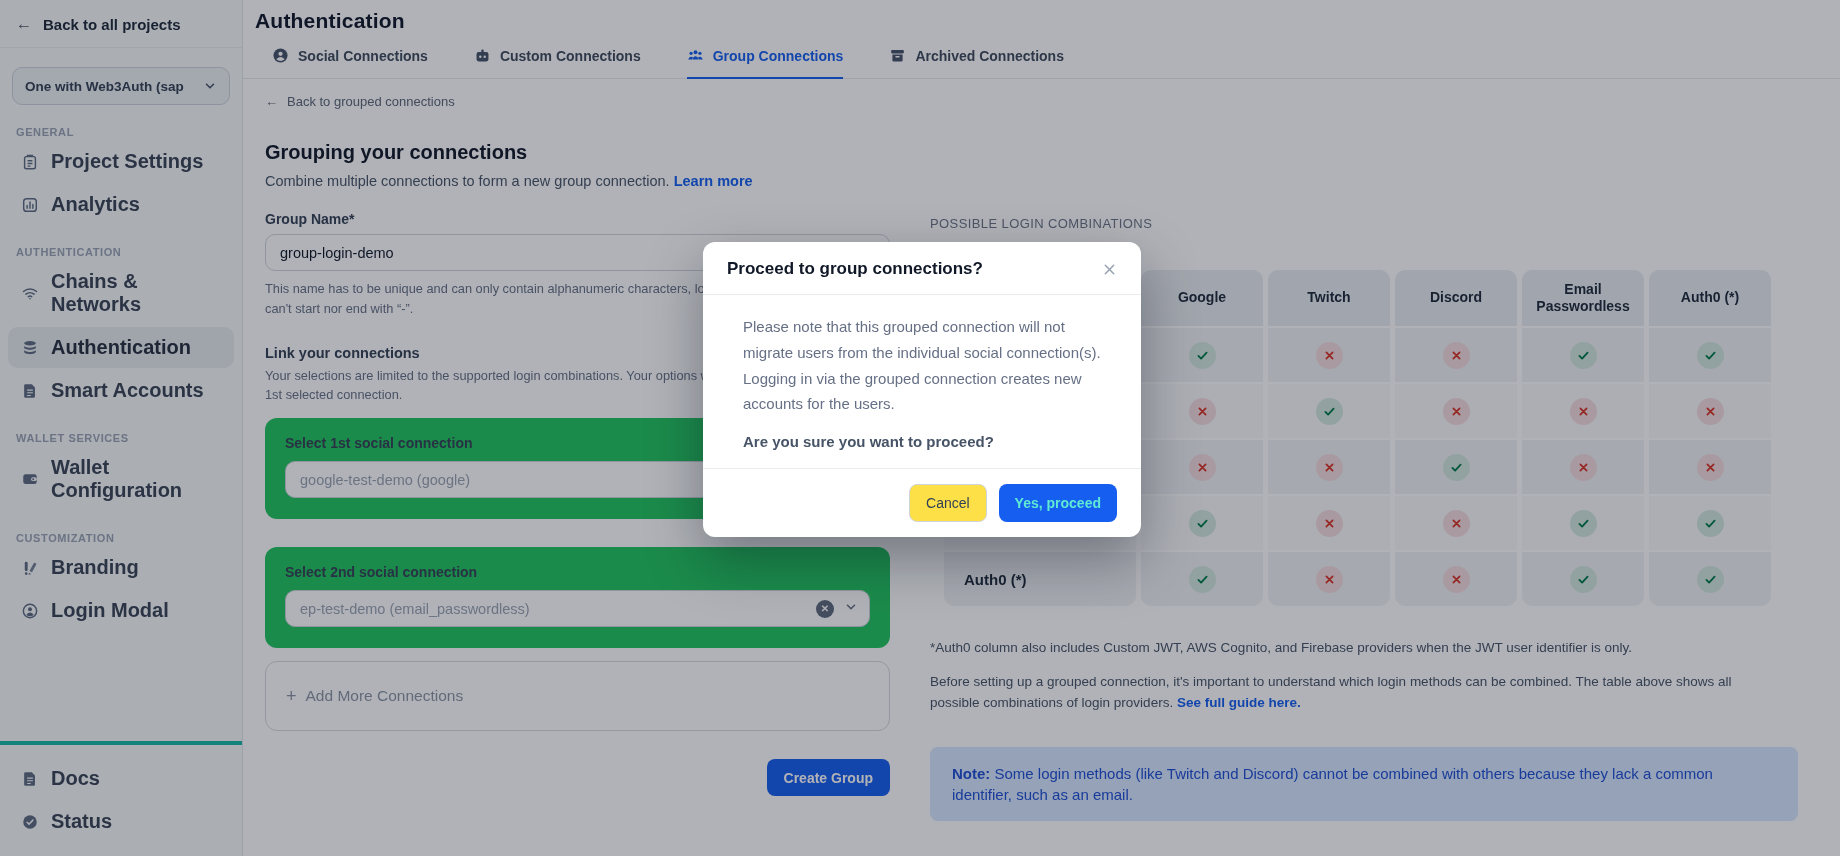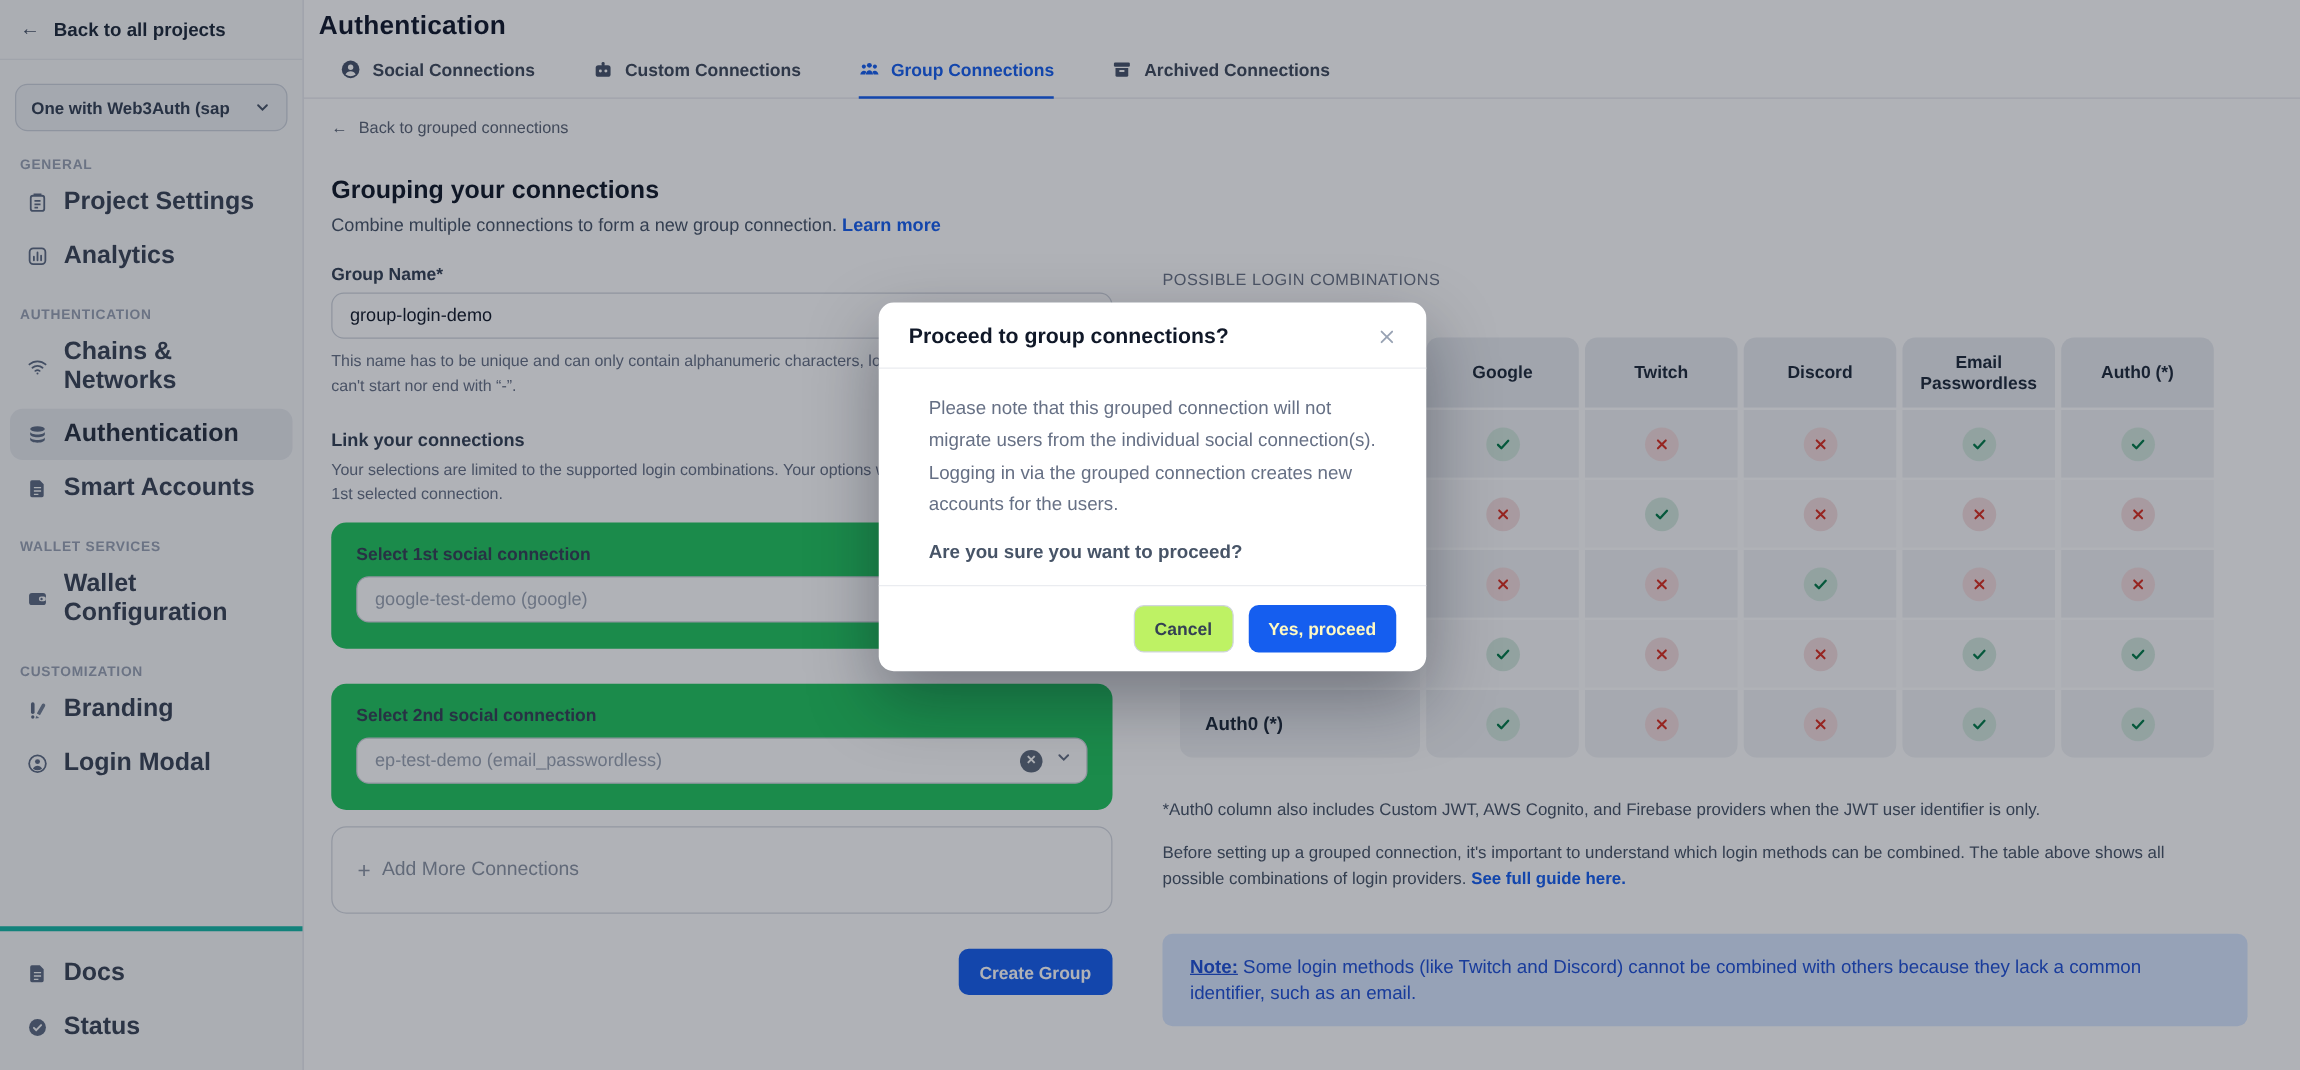--- a/index.html
+++ b/index.html
@@ -62,35 +62,35 @@
   .row-odd  { background:#f0f2f5; }
   .row-even { background:#f9fafb; }
   .lcell { justify-content:flex-start; padding-left:20px; font-size:15px; font-weight:700; color:#1d2939; }
   .r-bot { border-radius:0 0 10px 10px; }
   .mark { width:27px; height:27px; border-radius:50%; display:flex; align-items:center; justify-content:center; }
   .mark.yes { background:#d3e8dd; }
   .mark.no  { background:#f3dcdd; }
   .foot1 { margin:34px 0 0 0; font-size:13.5px; color:#475467; }
   .foot2 { margin-top:17px; font-size:13.5px; line-height:1.55; color:#475467; max-width:836px; }
   .note-box { margin-top:33px; width:868px; max-width:96%; background:#d8e7ff; border-radius:8px; padding:16px 22px; font-size:15px; line-height:1.4; color:#1e4fd6; }
-  .note-box b { font-weight:700;text-decoration:underline; }
+  .note-box b { font-weight:700; }
 
   
   .dim { position:absolute; inset:0; background:rgba(14,21,37,.33); z-index:10; }
   .modal { position:absolute; left:703px; top:242px; width:438px; background:#fff; border-radius:12px; box-shadow:0 22px 55px rgba(10,15,30,.35); z-index:20; }
   .m-head { position:relative; padding:17px 56px 15px 24px; }
   .m-title { font-size:17px; font-weight:700; color:#101828; }
   .m-close { position:absolute; right:20px; top:15px; width:24px; height:24px; display:flex; align-items:center; justify-content:center; color:#98a2b3; font-size:17px; cursor:pointer; }
   .m-div { border-top:1px solid #eaecf0; }
   .m-body { padding:19px 40px 18px; }
   .m-text { font-size:15px; line-height:1.72; color:#667085; }
   .m-question { margin-top:16px; font-size:15px; font-weight:700; color:#475467; }
   .m-footer { border-top:1px solid #eaecf0; padding:15px 24px; display:flex; justify-content:flex-end; gap:12px; }
-  .btn-outline { background:#bef264; border:1px solid #d0d5dd; color:#344054; height:38px; padding:0 16px; border-radius:8px; font-size:14px; font-weight:700; font-family:inherit; cursor:pointer; }
-  .btn-confirm { height:38px; padding:0 16px; background:#155eef; color:#fef9c3; }
+  .btn-outline { background:#fde047; border:1px solid #d0d5dd; color:#344054; height:38px; padding:0 16px; border-radius:8px; font-size:14px; font-weight:400; font-family:inherit; cursor:pointer; }
+  .btn-confirm { height:38px; padding:0 16px; background:#155eef; color:#5eead4; }
 </style>
 </head>
 <body>
 
 <div class="stage">
 
   <aside class="sidebar">
     <div class="sb-back">
       <span class="arr">←</span>
       <span>Back to all projects</span>

